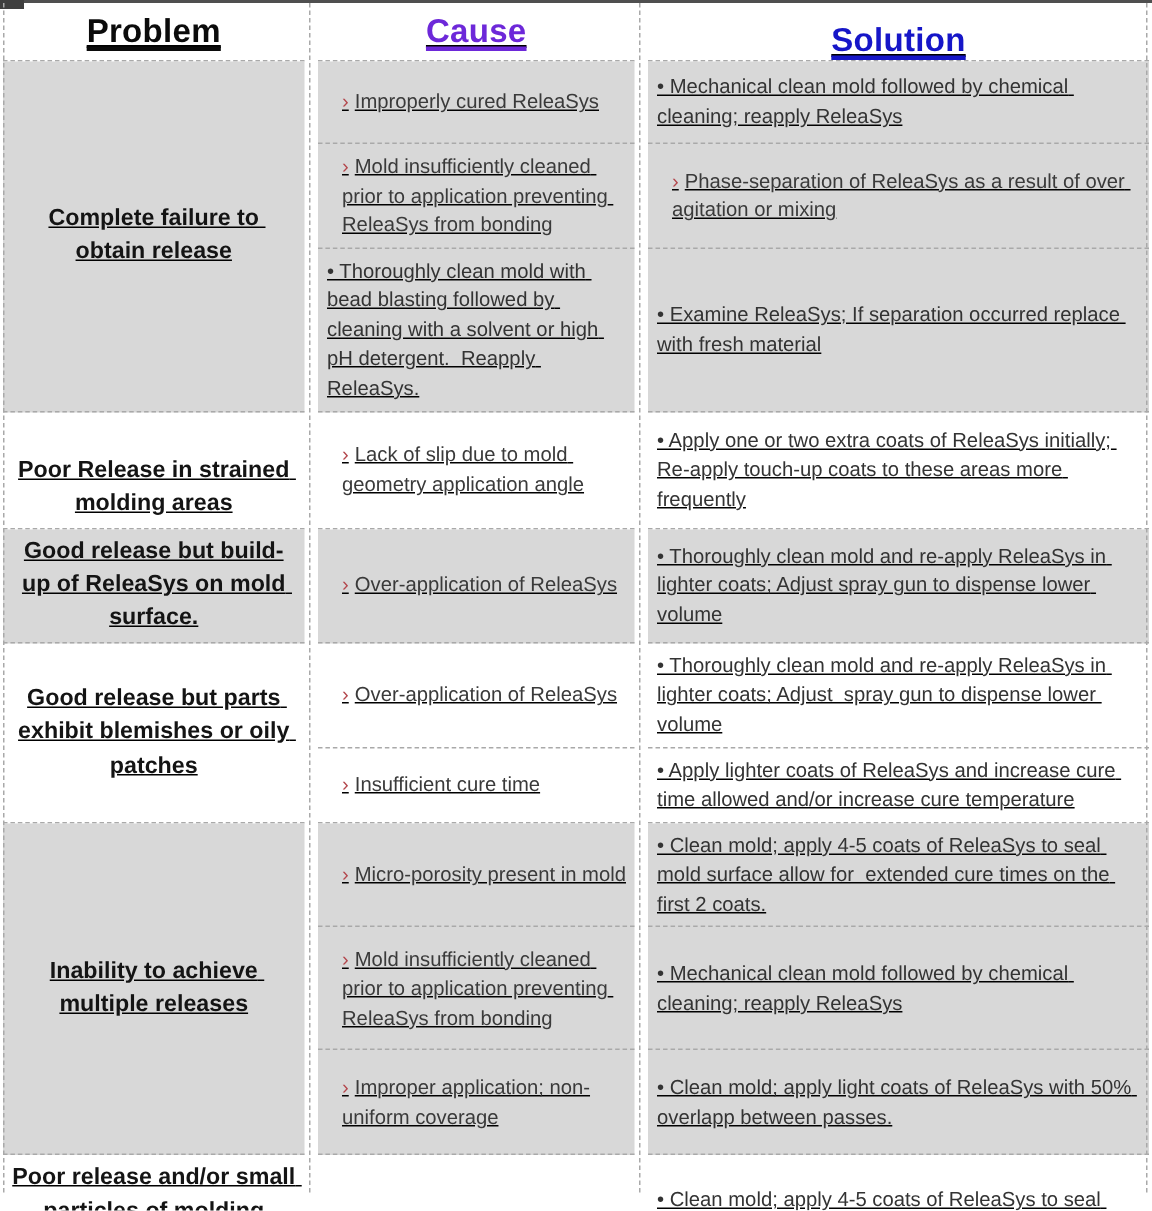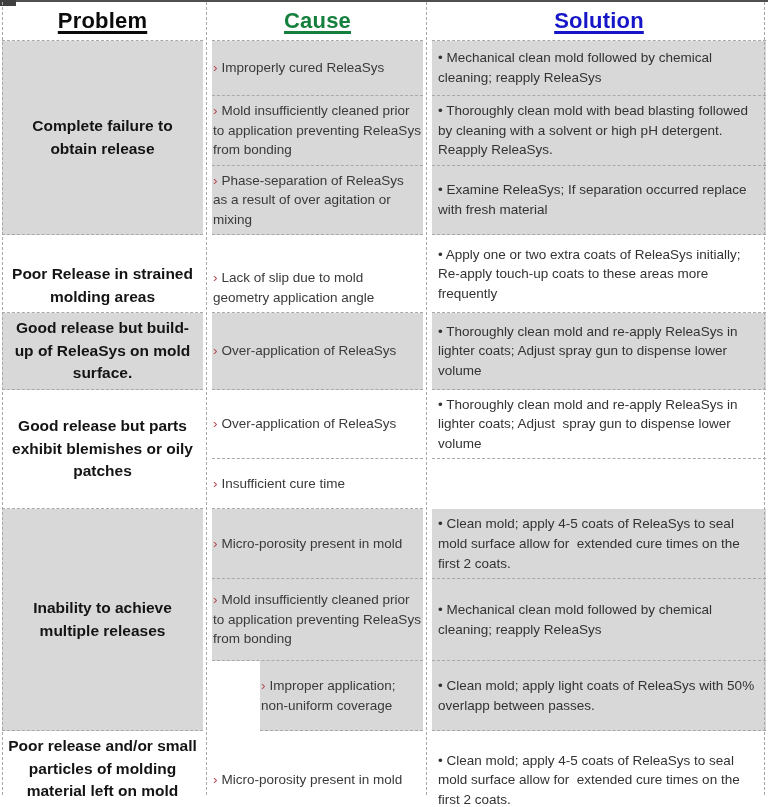--- a/index.html
+++ b/index.html
@@ -1,21 +1,21 @@
 <!DOCTYPE html>
 <html><head>
 <meta charset="utf-8">
 <style>
   * { margin: 0; padding: 0; box-sizing: border-box; }
   html, body { background: #ffffff; }
   body {
     font-family: "Liberation Sans", "DejaVu Sans", sans-serif;
     width: 768px; height: 807px; overflow: hidden;
   }
-  .page { position: relative; width: 768px; height: 807px; background: #fff; }
+  .page { position: relative; width: 768px; height: 807px; background: #fff; text-decoration: underline; }
   .tbl {
     position: relative;
     width: 768px;
     border-top: 2px solid #4f4f4f;
     padding: 0 2px;
   }
   .corner-mark {
     position: absolute; top: -2px; left: 0;
     width: 16px; height: 6px; background: #3f3f3f;
   }
@@ -45,39 +45,39 @@
     font-weight: bold;
     font-size: 22px;
     letter-spacing: 0.2px;
   }
   .hcell .hd {
     text-decoration: underline;
     text-decoration-thickness: 2.5px;
     text-underline-offset: 3px;
   }
   .h-problem { color: #0b0b0b; }
-  .h-cause   { color: #15803d; }
-  .h-solution{ color: #1616c8; }
+  .h-cause   { color: #6d28d9; }
+  .h-solution{ color: #1616c8; align-items: flex-end; }
 
   .group .cell.shade { background: #d8d8d8; }
 
   .cell.problem {
     justify-content: center;
     text-align: center;
     font-weight: bold;
     font-size: 15.5px;
     line-height: 1.45;
     color: #141414;
     padding: 4px 6px;
   }
   .cell.cause {
     font-size: 13.5px;
     line-height: 1.45;
     color: #3a3a3a;
-    padding: 5px 2px 5px 1px;
+    padding: 5px 2px 5px 16px;
   }
   .cell.cause .marker { color: #b4474d; margin-right: 4px; }
   .cell.solution {
     font-size: 13.5px;
     line-height: 1.45;
     color: #333333;
     padding: 5px 4px 5px 6px;
     justify-content: flex-end;
   }
   .wrap { white-space: pre-wrap; }
@@ -107,36 +107,36 @@
       </div>
       <div class="cell cause shade" style="min-height:55px;">
         <span class="wrap"><span class="marker">›</span><span>Improperly cured ReleaSys</span></span>
       </div>
       <div class="cell solution shade">
         <span class="wrap">• Mechanical clean mold followed by chemical cleaning; reapply ReleaSys</span>
       </div>
       <div class="cell cause shade" style="min-height:64px;">
         <span class="wrap"><span class="marker">›</span><span>Mold insufficiently cleaned prior to application preventing ReleaSys from bonding</span></span>
       </div>
-      <div class="cell solution shade">
-        <span class="wrap">• Thoroughly clean mold with bead blasting followed by cleaning with a solvent or high pH detergent.  Reapply ReleaSys.</span>
-      </div>
       <div class="cell cause shade" style="min-height:60px;">
         <span class="wrap"><span class="marker">›</span><span>Phase-separation of ReleaSys as a result of over agitation or mixing</span></span>
       </div>
       <div class="cell solution shade">
+        <span class="wrap">• Thoroughly clean mold with bead blasting followed by cleaning with a solvent or high pH detergent.  Reapply ReleaSys.</span>
+      </div>
+      <div class="cell solution shade">
         <span class="wrap">• Examine ReleaSys; If separation occurred replace with fresh material</span>
       </div>
     </div>
 
     <div class="grid group">
       <div class="cell problem" style="grid-row:1;align-items:flex-end;">
         <span class="wrap">Poor Release in strained molding areas</span>
       </div>
-      <div class="cell cause" style="min-height:78px;align-items:flex-end;">
+      <div class="cell cause" style="min-height:78px;">
         <span class="wrap"><span class="marker">›</span><span>Lack of slip due to mold geometry application angle</span></span>
       </div>
       <div class="cell solution">
         <span class="wrap">• Apply one or two extra coats of ReleaSys initially; Re-apply touch-up coats to these areas more frequently</span>
       </div>
     </div>
 
     <div class="grid group">
       <div class="cell problem shade" style="grid-row:1;">
         <span class="wrap">Good release but build-up of ReleaSys on mold surface.</span>
@@ -155,39 +155,42 @@
       </div>
       <div class="cell cause" style="min-height:57px;">
         <span class="wrap"><span class="marker">›</span><span>Over-application of ReleaSys</span></span>
       </div>
       <div class="cell solution">
         <span class="wrap">• Thoroughly clean mold and re-apply ReleaSys in lighter coats; Adjust  spray gun to dispense lower volume</span>
       </div>
       <div class="cell cause" style="min-height:50px;">
         <span class="wrap"><span class="marker">›</span><span>Insufficient cure time</span></span>
       </div>
+      <div class="cell solution">
+        <span class="wrap">• Apply lighter coats of ReleaSys and increase cure time allowed and/or increase cure temperature</span>
+      </div>
     </div>
 
     <div class="grid group">
       <div class="cell problem shade" style="grid-row:1 / span 3;text-align:center;">
         <span class="wrap">Inability to achieve multiple releases</span>
       </div>
       <div class="cell cause shade" style="min-height:65px;">
         <span class="wrap"><span class="marker">›</span><span>Micro-porosity present in mold</span></span>
       </div>
       <div class="cell solution shade">
         <span class="wrap">• Clean mold; apply 4-5 coats of ReleaSys to seal mold surface allow for  extended cure times on the first 2 coats.</span>
       </div>
       <div class="cell cause shade" style="min-height:82px;">
         <span class="wrap"><span class="marker">›</span><span>Mold insufficiently cleaned prior to application preventing ReleaSys from bonding</span></span>
       </div>
       <div class="cell solution shade">
         <span class="wrap">• Mechanical clean mold followed by chemical cleaning; reapply ReleaSys</span>
       </div>
-      <div class="cell cause shade" style="min-height:70px;margin-left:48px;">
+      <div class="cell cause shade" style="min-height:70px;">
         <span class="wrap"><span class="marker">›</span><span>Improper application; non-uniform coverage</span></span>
       </div>
       <div class="cell solution shade">
         <span class="wrap">• Clean mold; apply light coats of ReleaSys with 50% overlapp between passes.</span>
       </div>
     </div>
 
     <div class="grid group">
       <div class="cell problem" style="grid-row:1;">
         <span class="wrap">Poor release and/or small particles of molding material left on mold surface.</span>

